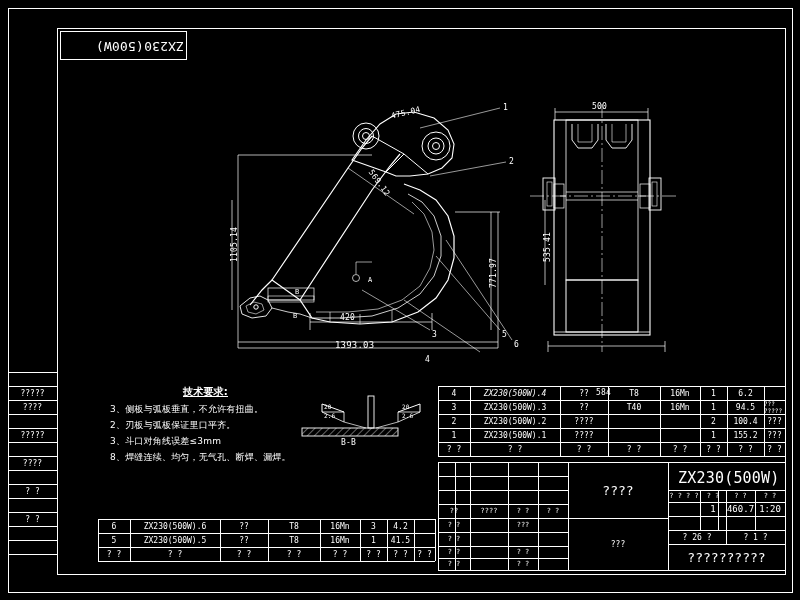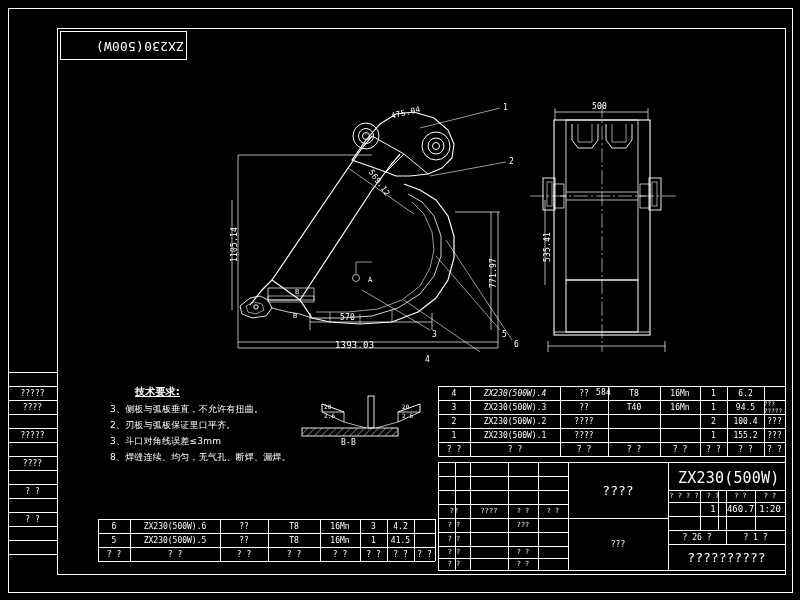--- a/index.html
+++ b/index.html
@@ -8,21 +8,21 @@
        color:#fff;}
   #stage{position:relative;width:800px;height:600px;background:#000;}
   .txt{position:absolute;white-space:nowrap;color:#fff;
        font-family:"DejaVu Sans Mono","Liberation Mono",monospace;
        font-size:8px;line-height:9px;letter-spacing:.2px;}
   .cjk{font-family:"DejaVu Sans","Liberation Sans",sans-serif;}
   .t6{font-size:6px;line-height:7px;}
   .t7{font-size:7px;line-height:8px;}
   .t8{font-size:8px;line-height:9px;}
   .t9{font-size:9px;line-height:10px;}
-  .t10{font-size:10px;line-height:11px;}
+  .t10{font-size:10px;line-height:11px;margin-left:48px;}
   .t13{font-size:13px;line-height:14px;}
   .t15{font-size:15px;line-height:16px;}
   .rot180{transform:rotate(180deg);transform-origin:left top;}
   .rot90{transform:rotate(-90deg);transform-origin:left top;}
   svg{position:absolute;left:0;top:0;overflow:visible;}
   .cell{position:absolute;box-sizing:border-box;
         display:flex;align-items:center;justify-content:center;
         font-size:8px;color:#fff;overflow:hidden;
         font-family:"DejaVu Sans Mono","Liberation Mono",monospace;}
 </style>
@@ -139,21 +139,21 @@
       <line x1="436" y1="256" x2="500" y2="330" stroke-width="0.6"></line>
       <line x1="446" y1="240" x2="512" y2="340" stroke-width="0.6"></line>
       <line x1="348" y1="168" x2="414" y2="214" stroke-width="0.6"></line>
     </g>
   </svg>
 
   <div class="txt t8" style="left:390px;top:112px;transform:rotate(-14deg);transform-origin:left top;">475.04</div>
   <div class="txt t8" style="left:374px;top:168px;transform:rotate(54deg);transform-origin:left top;">569.12</div>
   <div class="txt t8 rot90" style="left:230px;top:262px;">1105.14</div>
   <div class="txt t8 rot90" style="left:489px;top:288px;">771.97</div>
-  <div class="txt t8" style="left:340px;top:313px;">570</div>
+  <div class="txt t8" style="left:340px;top:313px;">420</div>
   <div class="txt t9" style="left:335px;top:340px;">1393.03</div>
 
   <div class="txt t7" style="left:295px;top:288px;">B</div>
   <div class="txt t7" style="left:293px;top:312px;">B</div>
   <div class="txt t7" style="left:368px;top:276px;">A</div>
 
   <div class="txt t8" style="left:503px;top:103px;">1</div>
   <div class="txt t8" style="left:509px;top:157px;">2</div>
   <div class="txt t8" style="left:432px;top:330px;">3</div>
   <div class="txt t8" style="left:425px;top:355px;">4</div>

